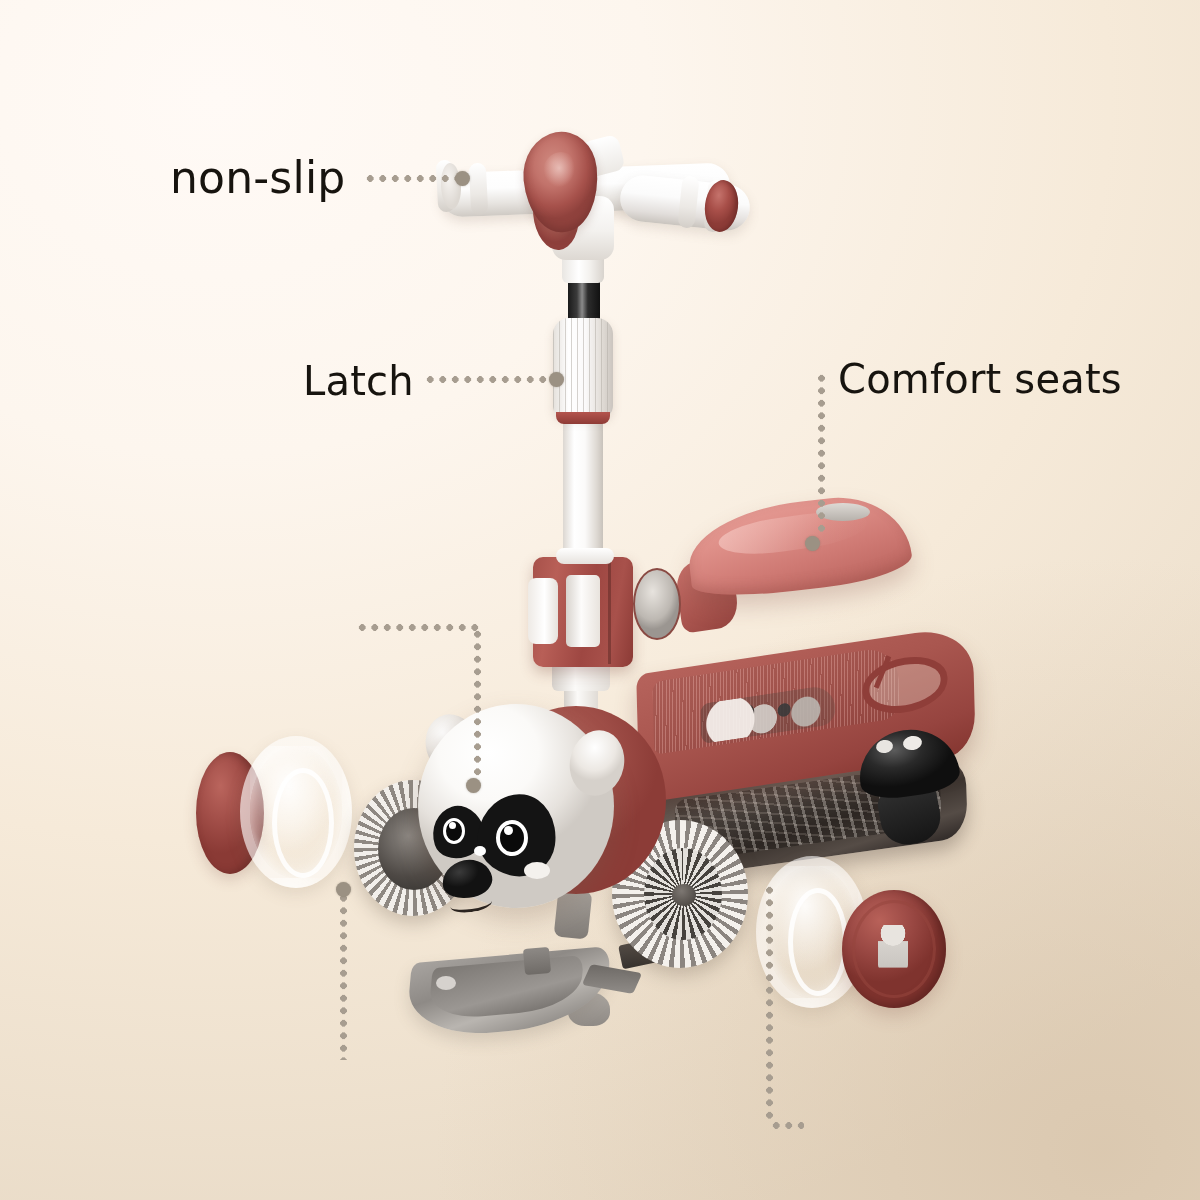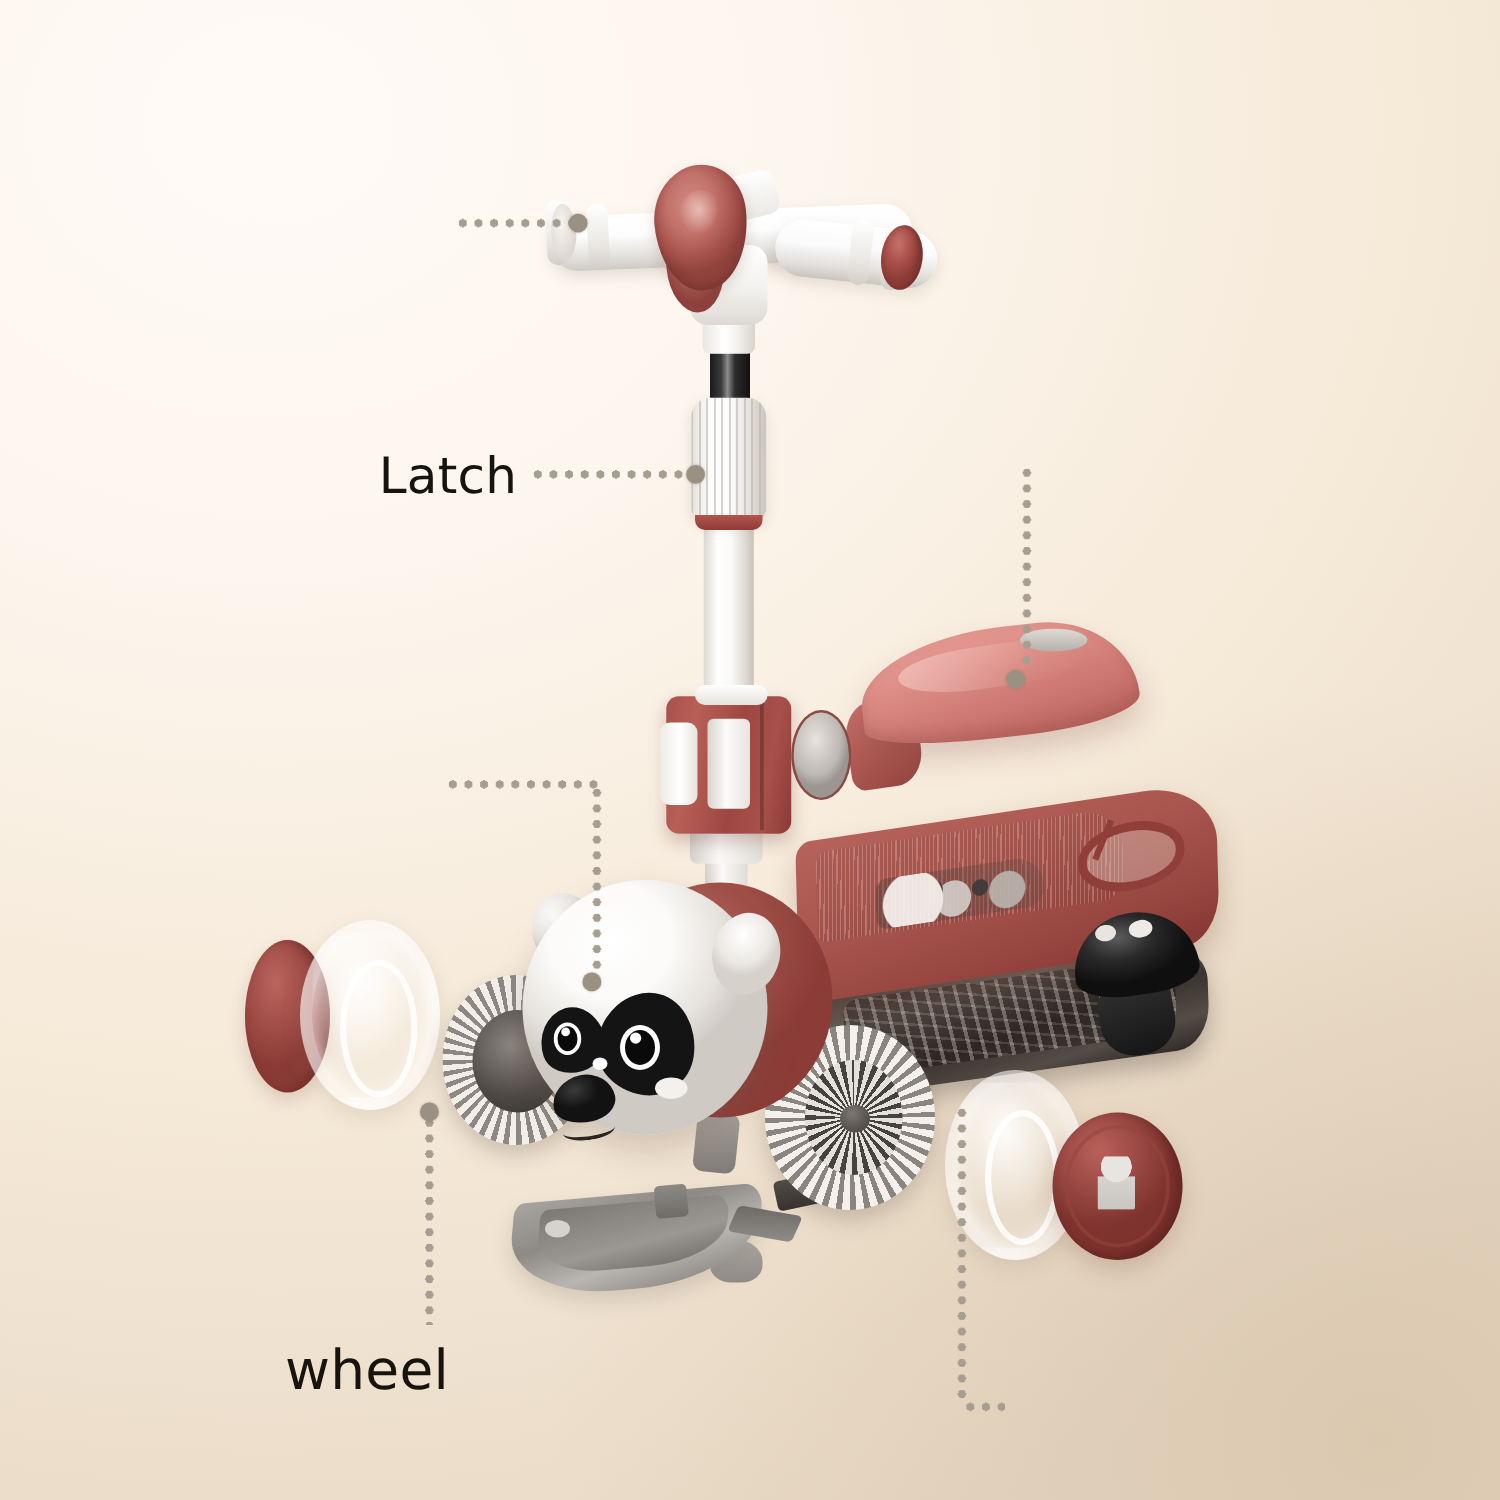--- a/index.html
+++ b/index.html
@@ -606,21 +606,22 @@
   <div class="dotH" style="left:356px; top:624px; width:124px;"></div>
   <div class="dotV" style="left:474px; top:628px; height:152px;"></div>
   <div class="endDot" style="left:466px; top:778px;"></div>
 
   <div class="dotV" style="left:340px; top:892px; height:168px;"></div>
   <div class="endDot" style="left:336px; top:882px;"></div>
 
   <div class="dotV" style="left:766px; top:884px; height:240px;"></div>
   <div class="dotH" style="left:770px; top:1122px; width:34px;"></div>
 
+  <div class="lbl" style="left:170px; top:152px; font-size:44px;">non-slip</div>
 
   <div class="lbl" style="left:303px; top:358px; font-size:40px;">Latch</div>
 
-
-
-  <div class="lbl" style="left:228px; top:1071px; font-size:44px;">wheel</div>
+  <div class="lbl" style="left:838px; top:356px; font-size:40px;">Comfort seats</div>
+
+
 
 
 </div>
 
 </body></html>

